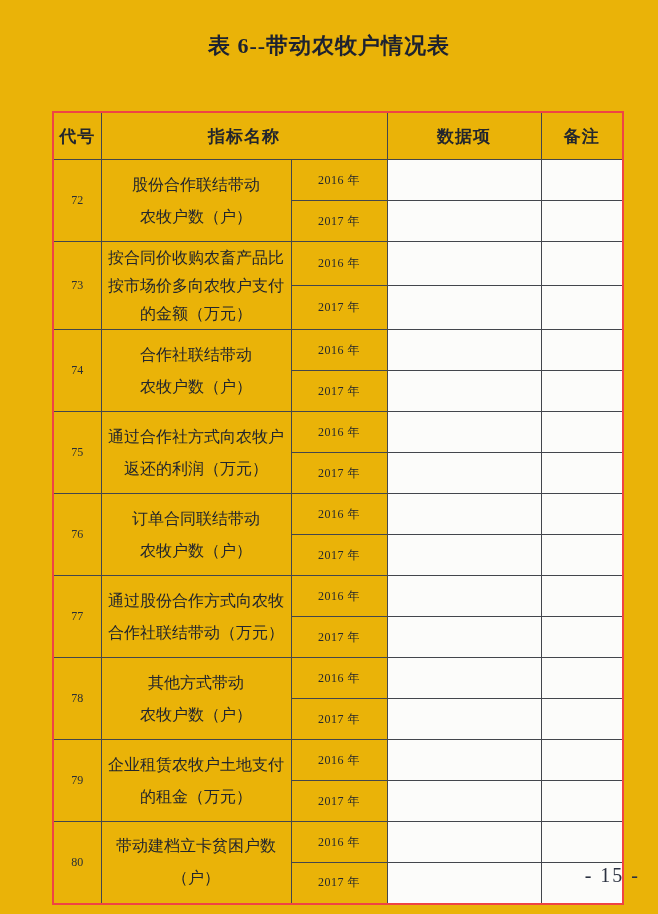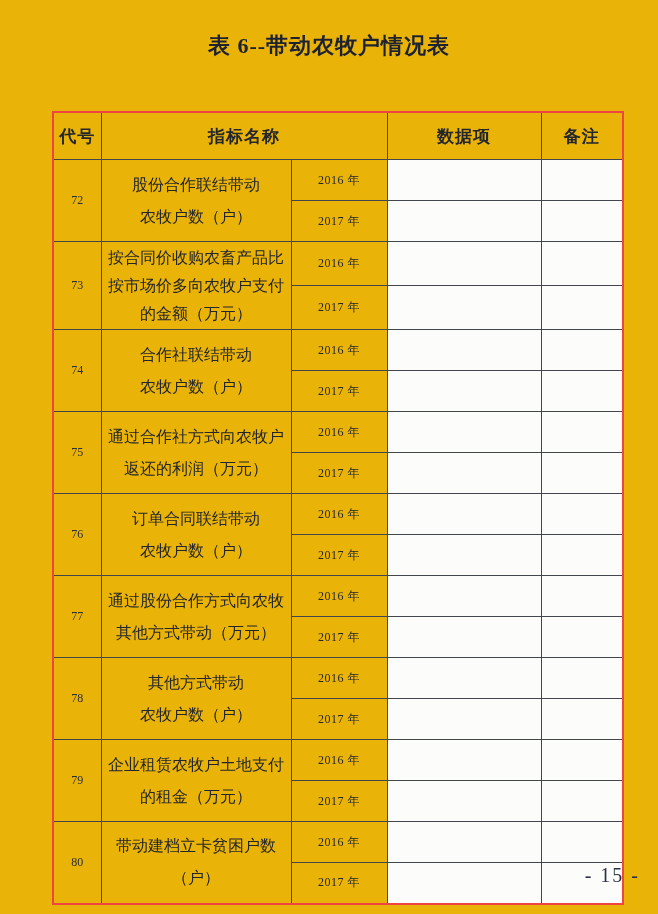--- a/index.html
+++ b/index.html
@@ -170,21 +170,21 @@
       <tr class="sub">
         <td class="year">2017 年</td>
         <td class="data"></td>
         <td class="remark"></td>
       </tr>
 
       <tr class="sub">
         <td class="code" rowspan="2">77</td>
         <td class="ind" rowspan="2">
           <div class="ind-line">通过股份合作方式向农牧</div>
-          <div class="ind-line">其他方式带动（万元）</div>
+          <div class="ind-line">合作社联结带动（万元）</div>
         </td>
         <td class="year">2016 年</td>
         <td class="data"></td>
         <td class="remark"></td>
       </tr>
       <tr class="sub">
         <td class="year">2017 年</td>
         <td class="data"></td>
         <td class="remark"></td>
       </tr>

